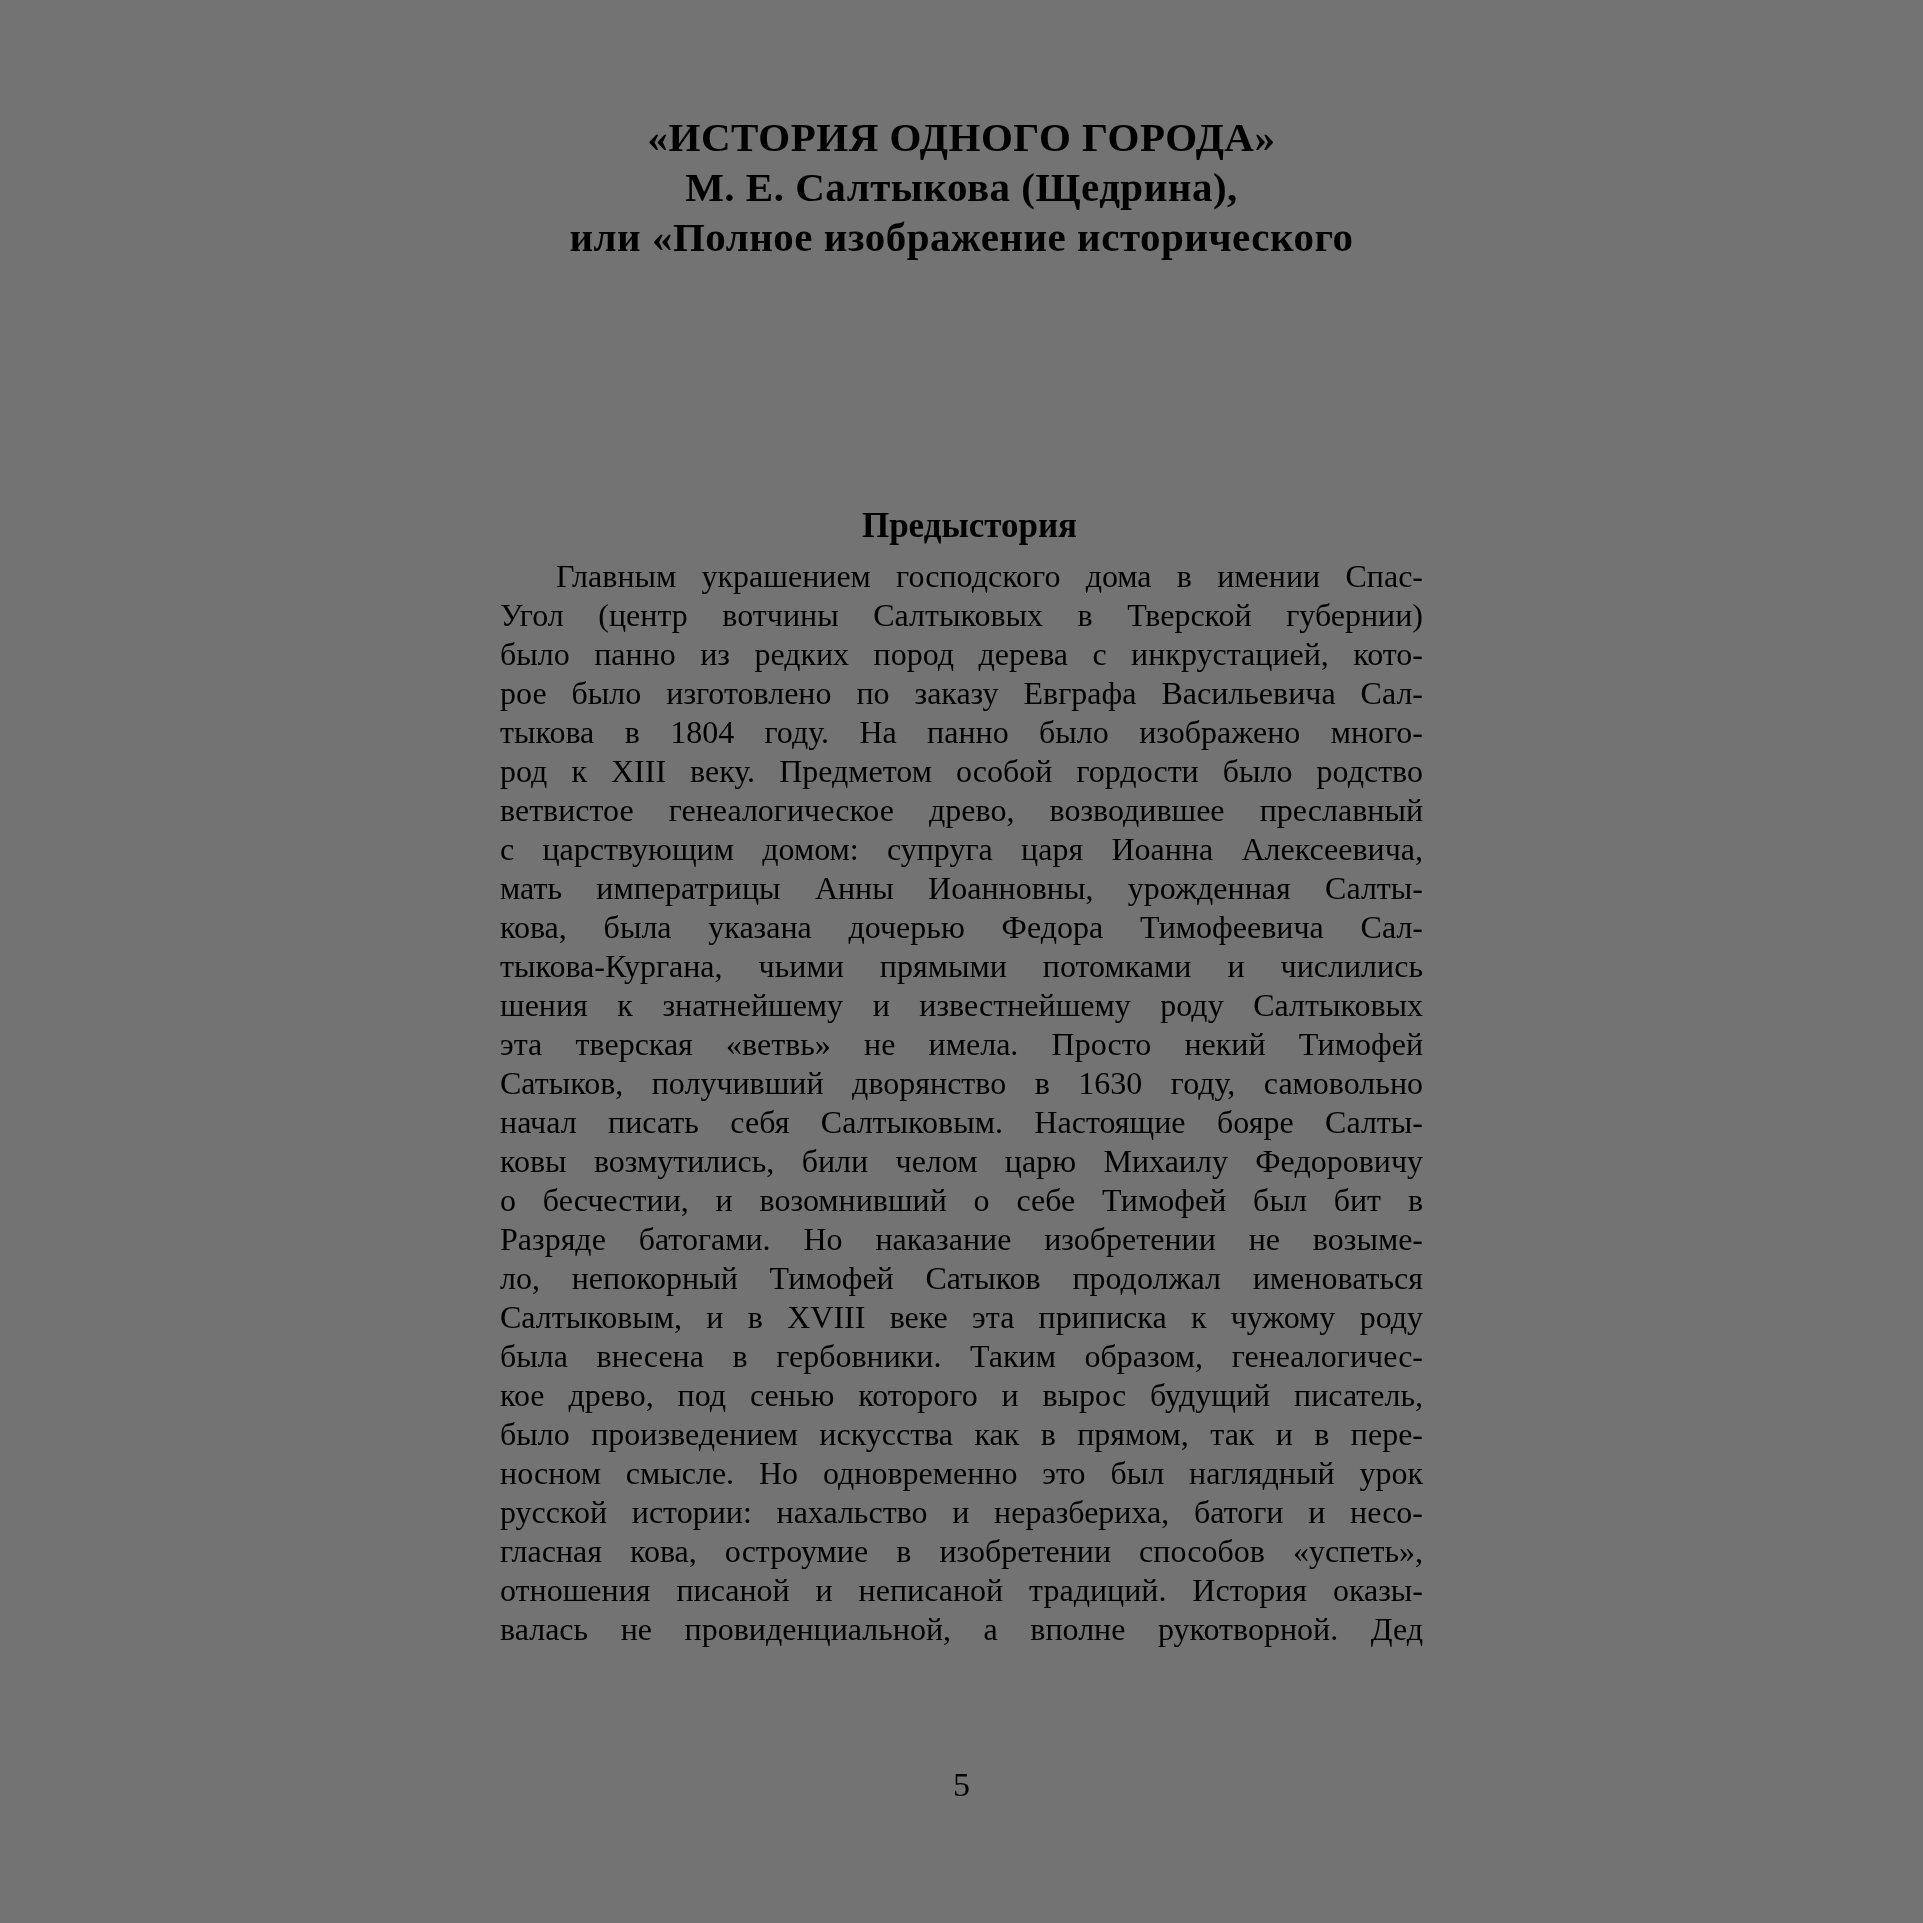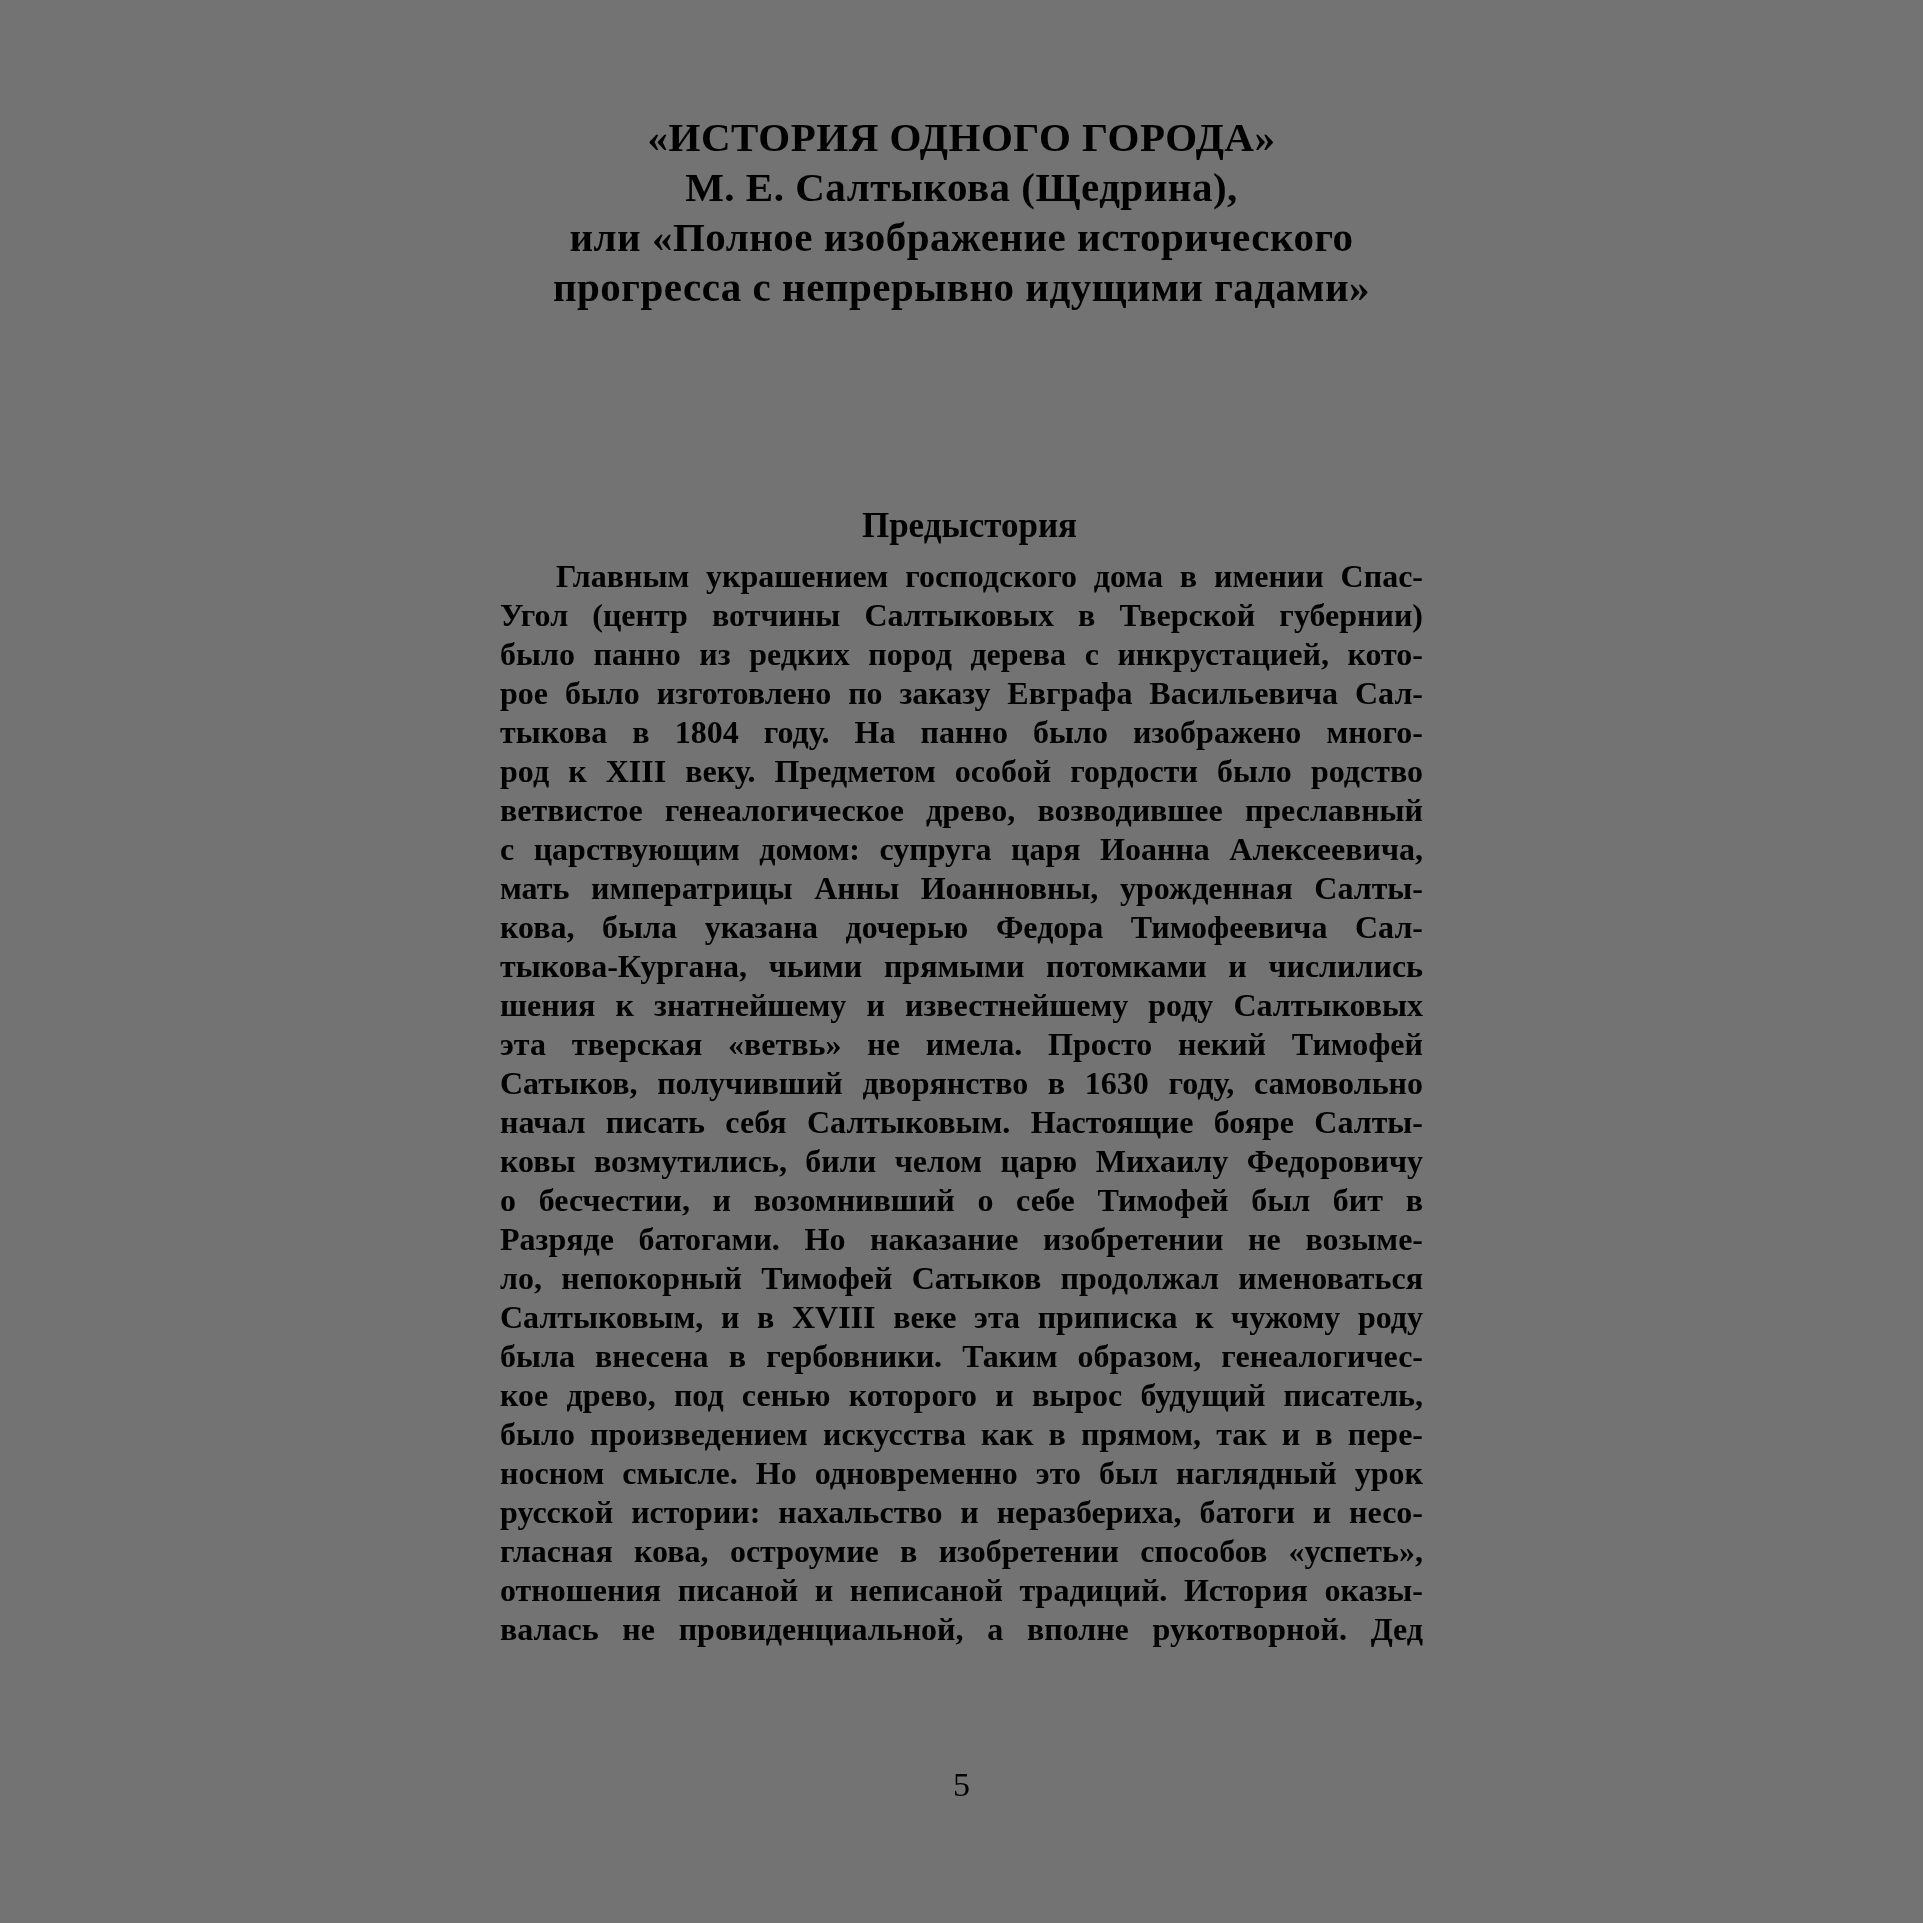--- a/index.html
+++ b/index.html
@@ -44,21 +44,20 @@
     top: 557px;
     left: 500px;
     width: 923px;
     font-size: 32px;
     line-height: 39px;
   }
   .body-line {
     text-align: justify;
     text-align-last: justify;
     height: 39px;
-    font-weight: bold;
   }
   .body-line.indent {
     text-indent: 56px;
   }
   .page-number {
     position: absolute;
     top: 1764px;
     left: 500px;
     width: 923px;
     text-align: center;
@@ -68,21 +67,20 @@
 </style>
 </head>
 <body>
 
 <div class="page">
 
   <div class="title-block">
     <div class="title-line">«ИСТОРИЯ ОДНОГО ГОРОДА»</div>
     <div class="title-line">М. Е. Салтыкова (Щедрина),</div>
     <div class="title-line">или «Полное изображение исторического</div>
-    <div class="title-line">прогресса с непрерывно идущими гадами»</div>
   </div>
 
   <h2 class="section-heading">Предыстория</h2>
 
   <div class="body-block">
       <div class="body-line indent">Главным украшением господского дома в имении Спас-</div>
       <div class="body-line">Угол (центр вотчины Салтыковых в Тверской губернии)</div>
       <div class="body-line">было панно из редких пород дерева с инкрустацией, кото-</div>
       <div class="body-line">рое было изготовлено по заказу Евграфа Васильевича Сал-</div>
       <div class="body-line">тыкова в 1804 году. На панно было изображено много-</div>

